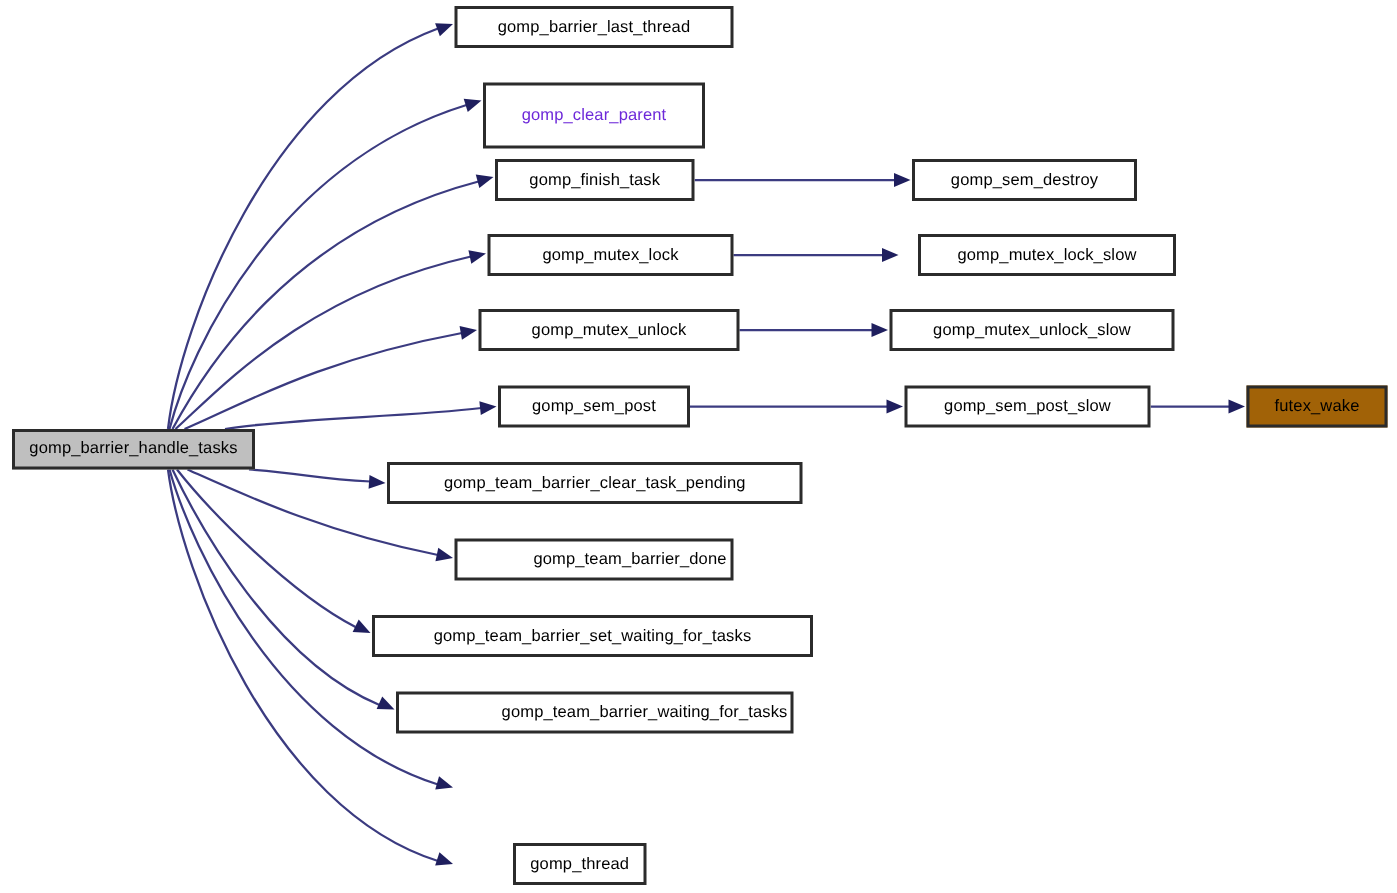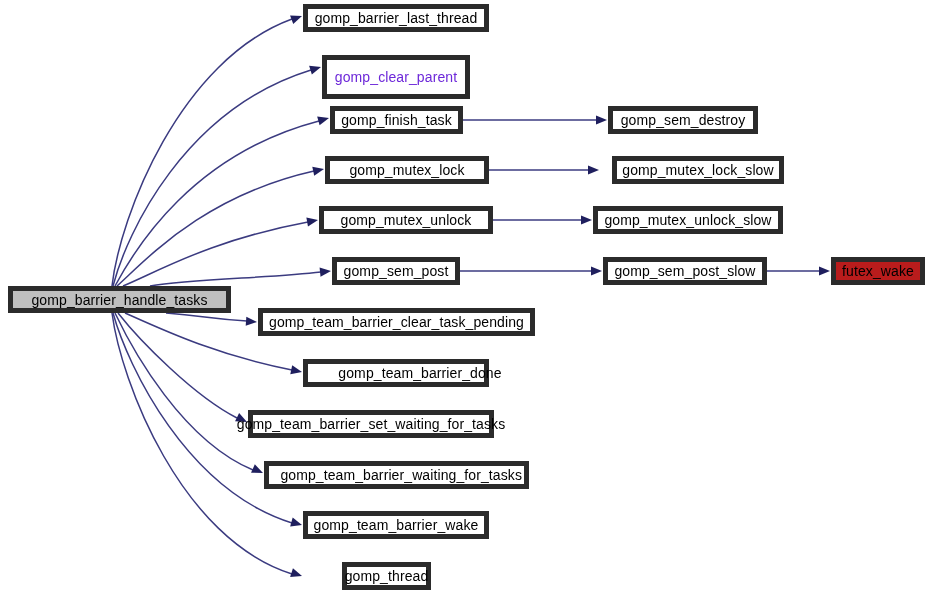--- a/index.html
+++ b/index.html
@@ -21,26 +21,26 @@
     position: absolute;
     left: 0;
     top: 0;
     width: 931px;
     height: 595px;
     pointer-events: none;
   }
   .node {
     position: absolute;
     box-sizing: border-box;
-    border: 5px solid #eab308;
+    border: 2px solid #eab308;
     background: #ffffff;
     display: flex;
     align-items: center;
     justify-content: center;
-    font-size: 14px;
+    font-size: 11px;
     color: #000000;
     white-space: nowrap;
     letter-spacing: 0.1px;
     line-height: 1;
   }
   .node.root {
     background: #bfbfbf;
     border-color: #2b2b2b;
   }
   .node-label {
@@ -81,21 +81,21 @@
       <polygon points="0,0 -11,-4.6 -11,4.6" fill="#1f1f5e" transform="translate(607,120) rotate(0)"></polygon>
       <path d="M466,170 L589,170" fill="none" stroke="#3b3b80" stroke-width="1.5"></path>
       <polygon points="0,0 -11,-4.6 -11,4.6" fill="#1f1f5e" transform="translate(599,170) rotate(0)"></polygon>
       <path d="M473,220 L582,220" fill="none" stroke="#3b3b80" stroke-width="1.5"></path>
       <polygon points="0,0 -11,-4.6 -11,4.6" fill="#1f1f5e" transform="translate(592,220) rotate(0)"></polygon>
       <path d="M460,271 L592,271" fill="none" stroke="#3b3b80" stroke-width="1.5"></path>
       <polygon points="0,0 -11,-4.6 -11,4.6" fill="#1f1f5e" transform="translate(602,271) rotate(0)"></polygon>
       <path d="M767,271 L820,271" fill="none" stroke="#3b3b80" stroke-width="1.5"></path>
       <polygon points="0,0 -11,-4.6 -11,4.6" fill="#1f1f5e" transform="translate(830,271) rotate(0)"></polygon>
     </svg>
-<div class="node root" style="left: 8px; top: 286px; width: 223px; height: 27px; border-color: rgb(43, 43, 43); background: rgb(191, 191, 191); color: rgb(0, 0, 0); text-align: right;">
+<div class="node root" style="left: 8px; top: 286px; width: 162px; height: 27px; border-color: rgb(43, 43, 43); background: rgb(191, 191, 191); color: rgb(0, 0, 0); text-align: right;">
       <span class="node-label">gomp_barrier_handle_tasks</span>
     </div>
     <div class="node" style="left: 303px; top: 4px; width: 186px; height: 28px; border-color: rgb(43, 43, 43); background: rgb(255, 255, 255); color: rgb(0, 0, 0);">
       <span class="node-label">gomp_barrier_last_thread</span>
     </div>
     <div class="node" style="left: 322px; top: 55px; width: 148px; height: 44px; border-color: rgb(43, 43, 43); background: rgb(255, 255, 255); color: #6d28d9;">
       <span class="node-label">gomp_clear_parent</span>
     </div>
     <div class="node" style="left: 330px; top: 106px; width: 133px; height: 28px; border-color: rgb(43, 43, 43); background: rgb(255, 255, 255); color: rgb(0, 0, 0);">
       <span class="node-label">gomp_finish_task</span>
@@ -108,40 +108,37 @@
     </div>
     <div class="node" style="left: 332px; top: 257px; width: 128px; height: 28px; border-color: rgb(43, 43, 43); background: rgb(255, 255, 255); color: rgb(0, 0, 0);">
       <span class="node-label">gomp_sem_post</span>
     </div>
     <div class="node" style="left: 258px; top: 308px; width: 277px; height: 28px; border-color: rgb(43, 43, 43); background: rgb(255, 255, 255); color: rgb(0, 0, 0);">
       <span class="node-label">gomp_team_barrier_clear_task_pending</span>
     </div>
     <div class="node" style="left: 303px; top: 359px; width: 186px; height: 28px; border-color: rgb(43, 43, 43); background: rgb(255, 255, 255); color: rgb(0, 0, 0); padding-left: 48px;">
       <span class="node-label">gomp_team_barrier_done</span>
     </div>
-    <div class="node" style="left: 248px; top: 410px; width: 246px; height: 28px; border-color: rgb(43, 43, 43); background: rgb(255, 255, 255); color: rgb(0, 0, 0);">
+    <div class="node" style="left: 248px; top: 410px; width: 294px; height: 28px; border-color: rgb(43, 43, 43); background: rgb(255, 255, 255); color: rgb(0, 0, 0);">
       <span class="node-label">gomp_team_barrier_set_waiting_for_tasks</span>
     </div>
     <div class="node" style="left: 264px; top: 461px; width: 265px; height: 28px; border-color: rgb(43, 43, 43); background: rgb(255, 255, 255); color: rgb(0, 0, 0); justify-content: flex-end;">
       <span class="node-label">gomp_team_barrier_waiting_for_tasks</span>
-    </div>
-    <div class="node" style="left: 303px; top: 511px; width: 186px; height: 28px; border-color: rgb(43, 43, 43); background: rgb(255, 255, 255); color: rgb(0, 0, 0);">
-      <span class="node-label">gomp_team_barrier_wake</span>
     </div>
     <div class="node" style="left: 342px; top: 562px; width: 89px; height: 28px; border-color: rgb(43, 43, 43); background: rgb(255, 255, 255); color: rgb(0, 0, 0);">
       <span class="node-label">gomp_thread</span>
     </div>
     <div class="node" style="left: 608px; top: 106px; width: 150px; height: 28px; border-color: rgb(43, 43, 43); background: rgb(255, 255, 255); color: rgb(0, 0, 0);">
       <span class="node-label">gomp_sem_destroy</span>
     </div>
     <div class="node" style="left: 600px; top: 156px; width: 172px; height: 28px; border-color: rgb(43, 43, 43); background: rgb(255, 255, 255); color: rgb(0, 0, 0); margin-left: 12px;">
       <span class="node-label">gomp_mutex_lock_slow</span>
     </div>
     <div class="node" style="left: 593px; top: 206px; width: 190px; height: 28px; border-color: rgb(43, 43, 43); background: rgb(255, 255, 255); color: rgb(0, 0, 0);">
       <span class="node-label">gomp_mutex_unlock_slow</span>
     </div>
     <div class="node" style="left: 603px; top: 257px; width: 164px; height: 28px; border-color: rgb(43, 43, 43); background: rgb(255, 255, 255); color: rgb(0, 0, 0);">
       <span class="node-label">gomp_sem_post_slow</span>
     </div>
-    <div class="node" style="left: 831px; top: 257px; width: 94px; height: 28px; border-color: rgb(43, 43, 43); background: #b91c1c; color: rgb(0, 0, 0);">
+    <div class="node" style="left: 831px; top: 257px; width: 94px; height: 28px; border-color: rgb(43, 43, 43); background: #a16207; color: rgb(0, 0, 0);">
       <span class="node-label">futex_wake</span>
     </div>
   </div>
 
 </body></html>

